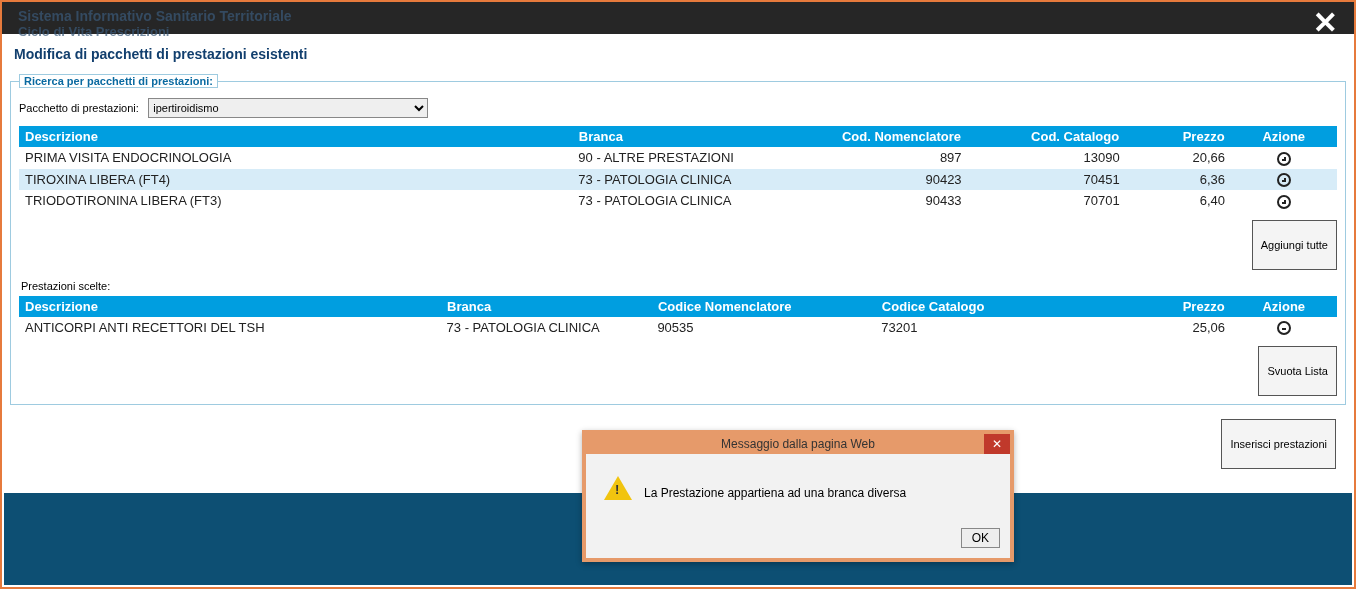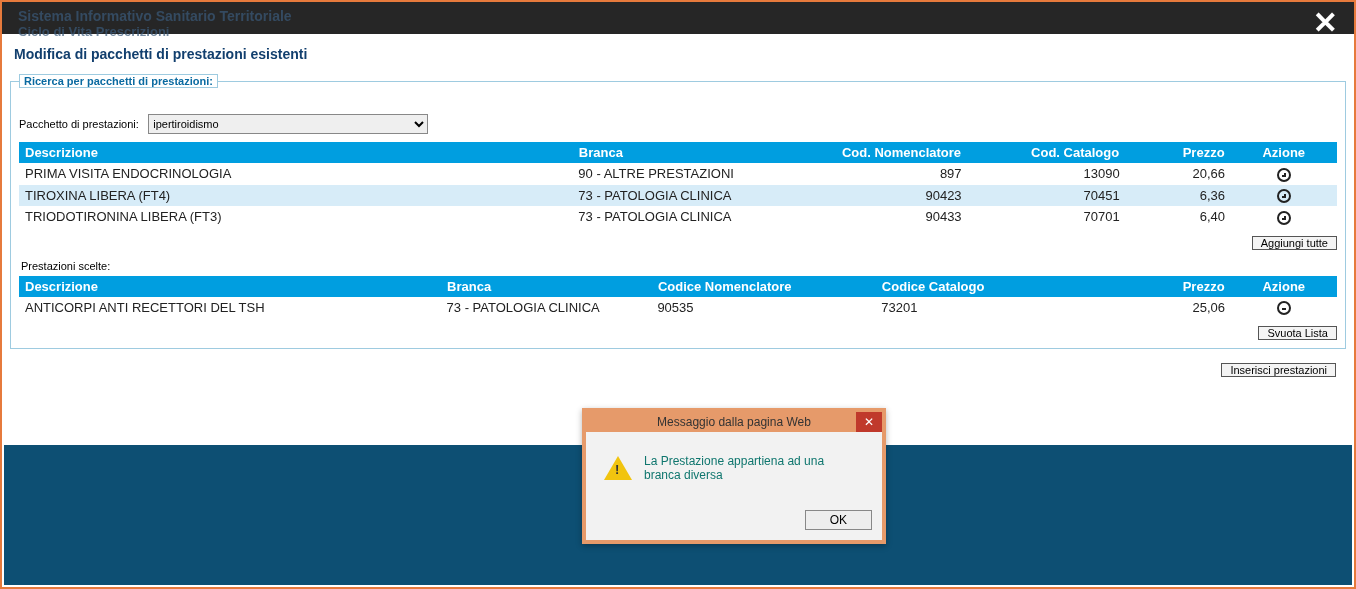--- a/index.html
+++ b/index.html
@@ -50,21 +50,21 @@
     position: relative;
   }
   legend {
     color: #0a6aa1;
     font-weight: bold;
     font-size: 11px;
     padding: 0 4px;
     border: 1px solid #9ecbe0;
     background: #fff;
   }
-  .filter-row { margin-bottom: 8px; margin-top: 16px; }
+  .filter-row { margin-bottom: 8px; }
   .filter-row label { font-size: 11px; margin-right: 6px; }
   select {
     font-size: 11px;
     width: 280px;
     height: 20px;
     border: 1px solid #888;
   }
   table {
     width: 100%;
     border-collapse: collapse;
@@ -102,21 +102,21 @@
     content: "";
     position: absolute;
     background: #222;
   }
   .action-icon.plus::before { left: 3px; right: 3px; top: 5px; height: 2px; }
   .action-icon.plus::after { top: 3px; bottom: 3px; left: 5px; width: 2px; }
   .action-icon.minus::before { left: 3px; right: 3px; top: 5px; height: 2px; }
   .button-row { text-align: right; margin-top: 8px; }
   .btn {
     font-size: 11px;
-    padding: 0 8px;
+    padding: 18px 8px;
     border: 1px solid #555;
     background: #f4f4f4;
     cursor: pointer;
   }
   .section-label {
     font-size: 11px;
     margin: 10px 0 4px 2px;
   }
   .outer-button-row {
     text-align: right;
@@ -127,22 +127,22 @@
     left: 2px; right: 2px; bottom: 2px;
     height: 140px;
     background: #0d4f73;
     z-index: -1;
   }
 
   
   .dialog {
     position: absolute;
     left: 580px;
-    top: 406px;
-    width: 304px;
+    top: 428px;
+    width: 432px;
     background: #f2f2f2;
     border: 4px solid #e69a6a;
     box-shadow: 0 2px 6px rgba(0,0,0,0.3);
   }
   .dialog-title {
     background: #e69a6a;
     color: #333;
     font-size: 12px;
     text-align: center;
     position: relative;
@@ -154,25 +154,25 @@
     width: 26px; height: 100%;
     background: #c0392b;
     color: #fff;
     text-align: center;
     line-height: 20px;
     font-size: 12px;
     cursor: pointer;
   }
   .dialog-body {
     display: flex;
-    align-items: center;
+    align-items: flex-end;
     gap: 12px;
     padding: 22px 18px;
     font-size: 12px;
-    color: #0f766e;
+    color: #000000;
   }
   .warn-icon {
     width: 0; height: 0;
     border-left: 14px solid transparent;
     border-right: 14px solid transparent;
     border-bottom: 24px solid #f1c40f;
     position: relative;
     flex-shrink: 0;
   }
   .warn-icon::after {
@@ -183,21 +183,21 @@
     font-weight: bold;
     font-size: 13px;
     color: #333;
   }
   .dialog-buttons {
     text-align: right;
     padding: 6px 10px 10px 10px;
   }
   .dialog-buttons .btn-ok {
     font-size: 12px;
-    padding: 2px 24px;
+    padding: 2px 10px;
     border: 1px solid #888;
     background: #eee;
     cursor: pointer;
   }
 </style>
 </head>
 <body>
 
 <div class="top-bar">
   <div class="title-line">Sistema Informativo Sanitario Territoriale</div>

